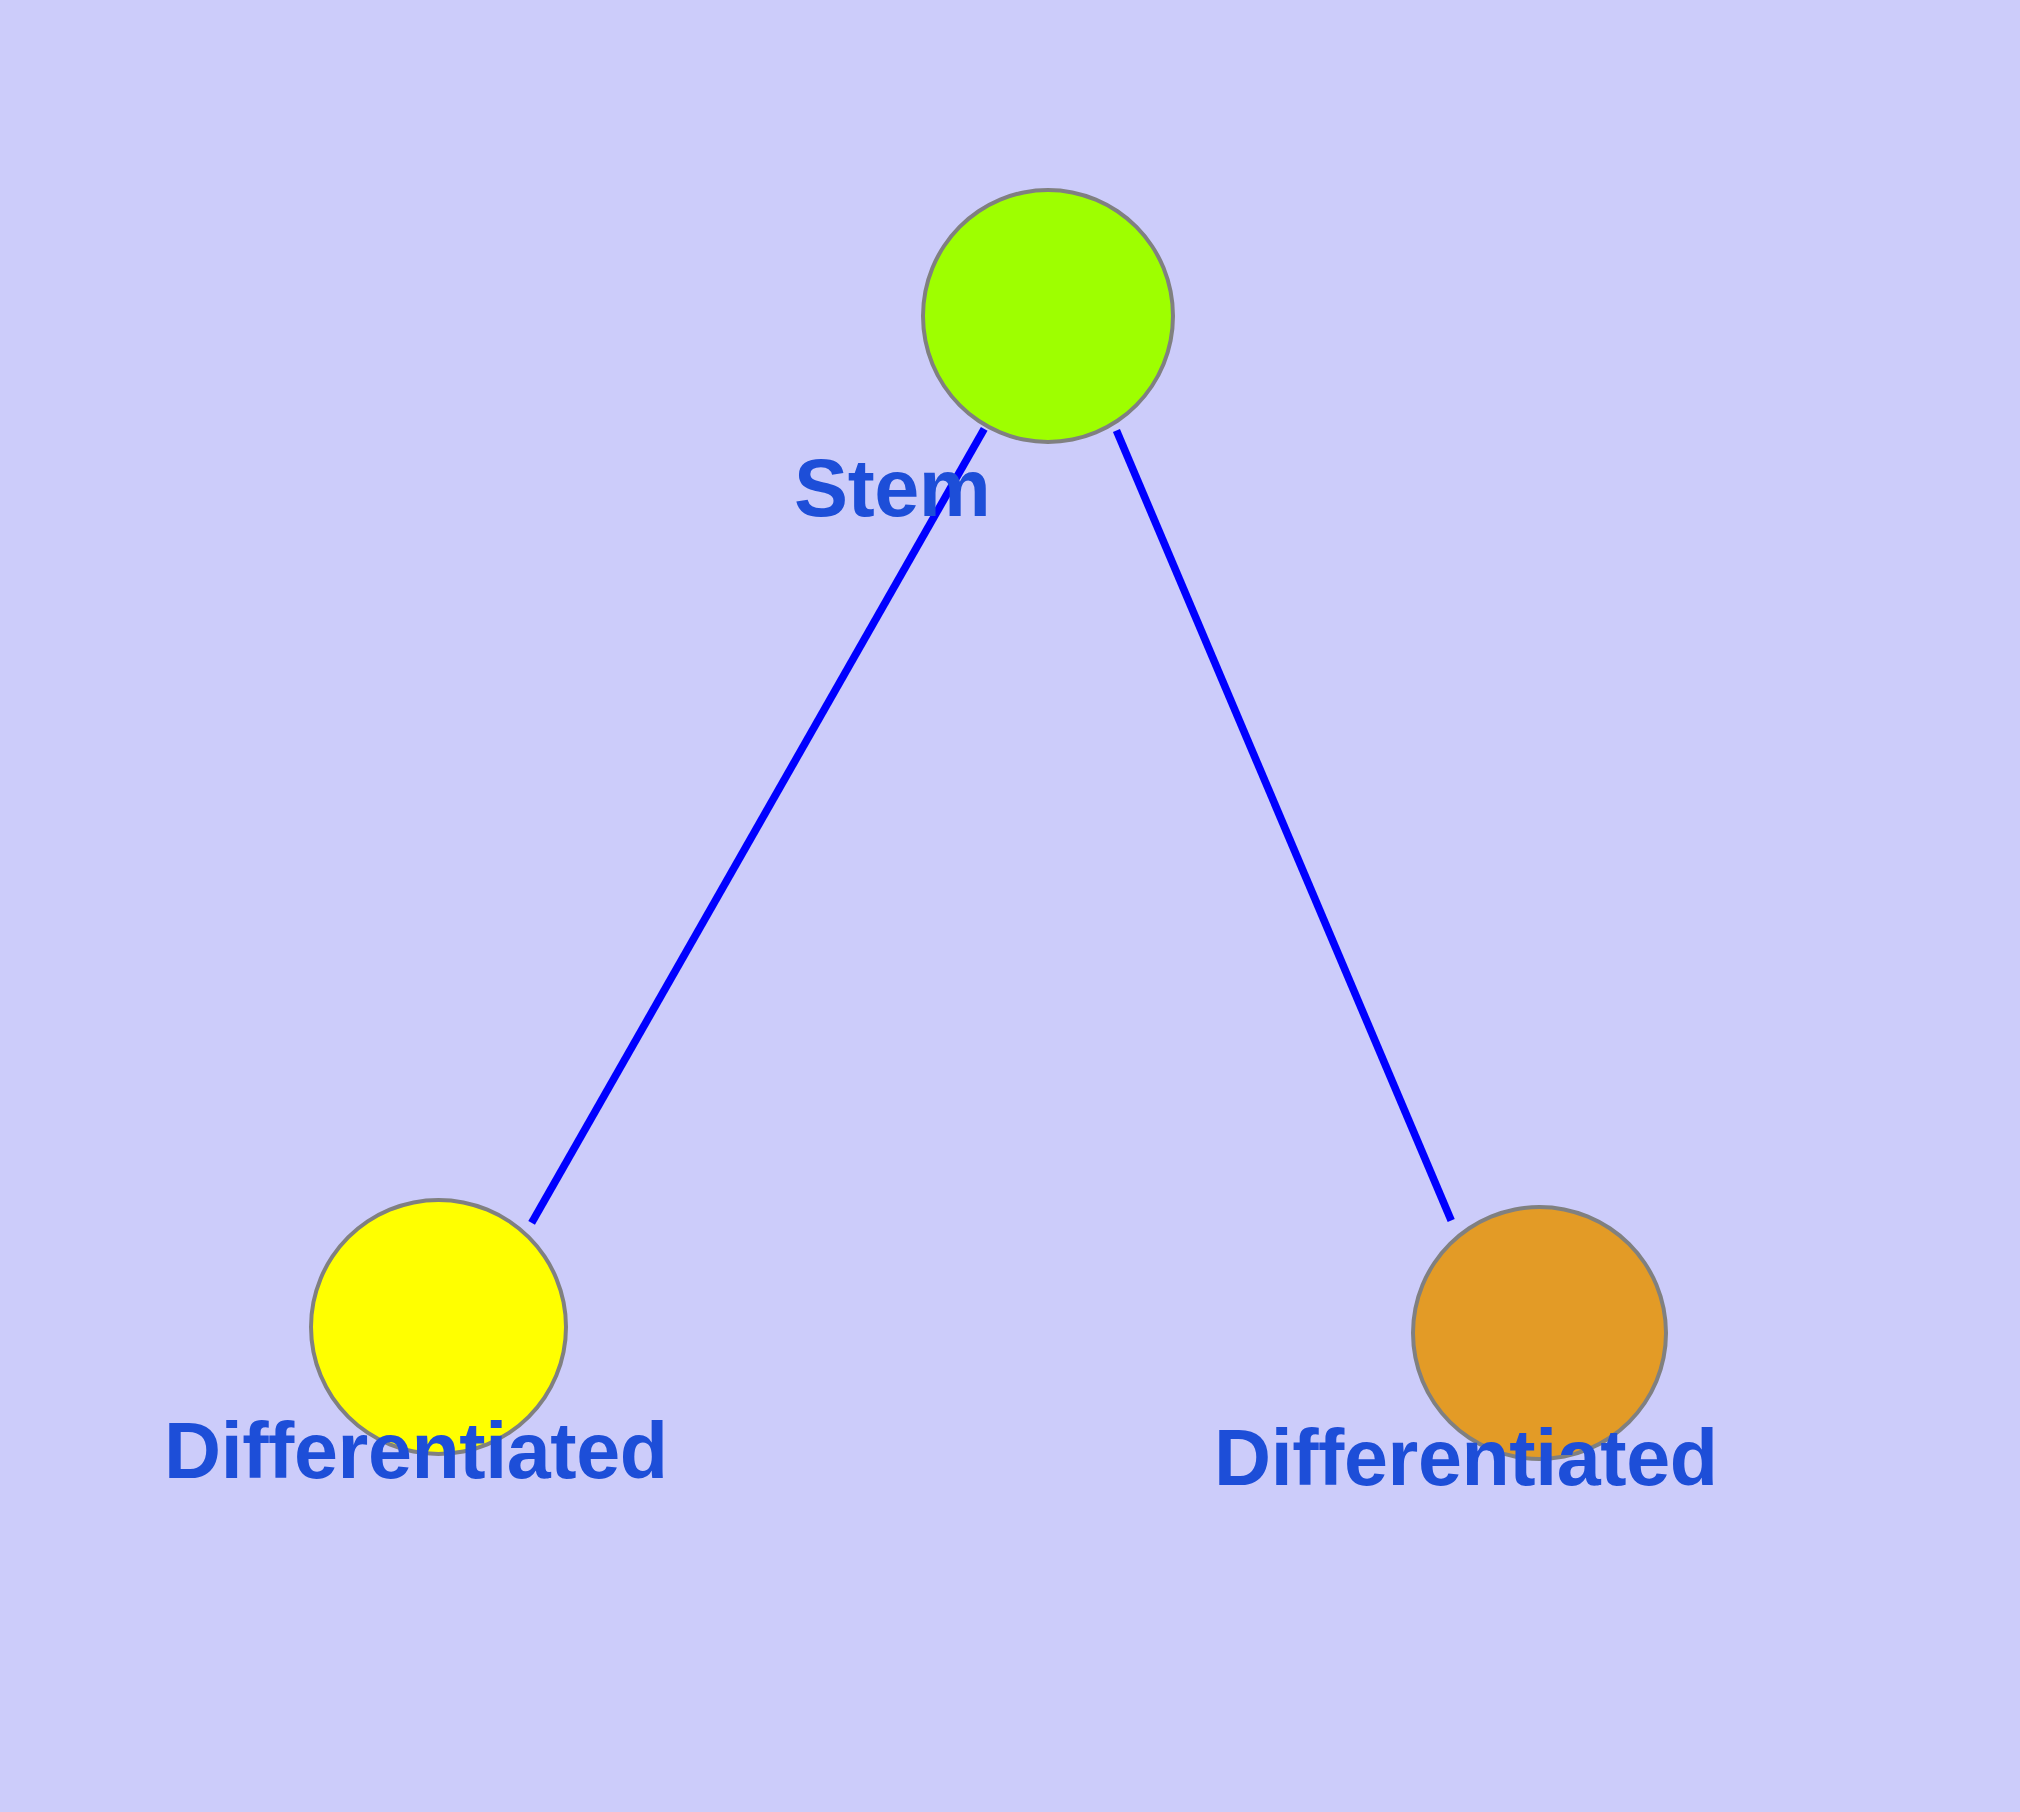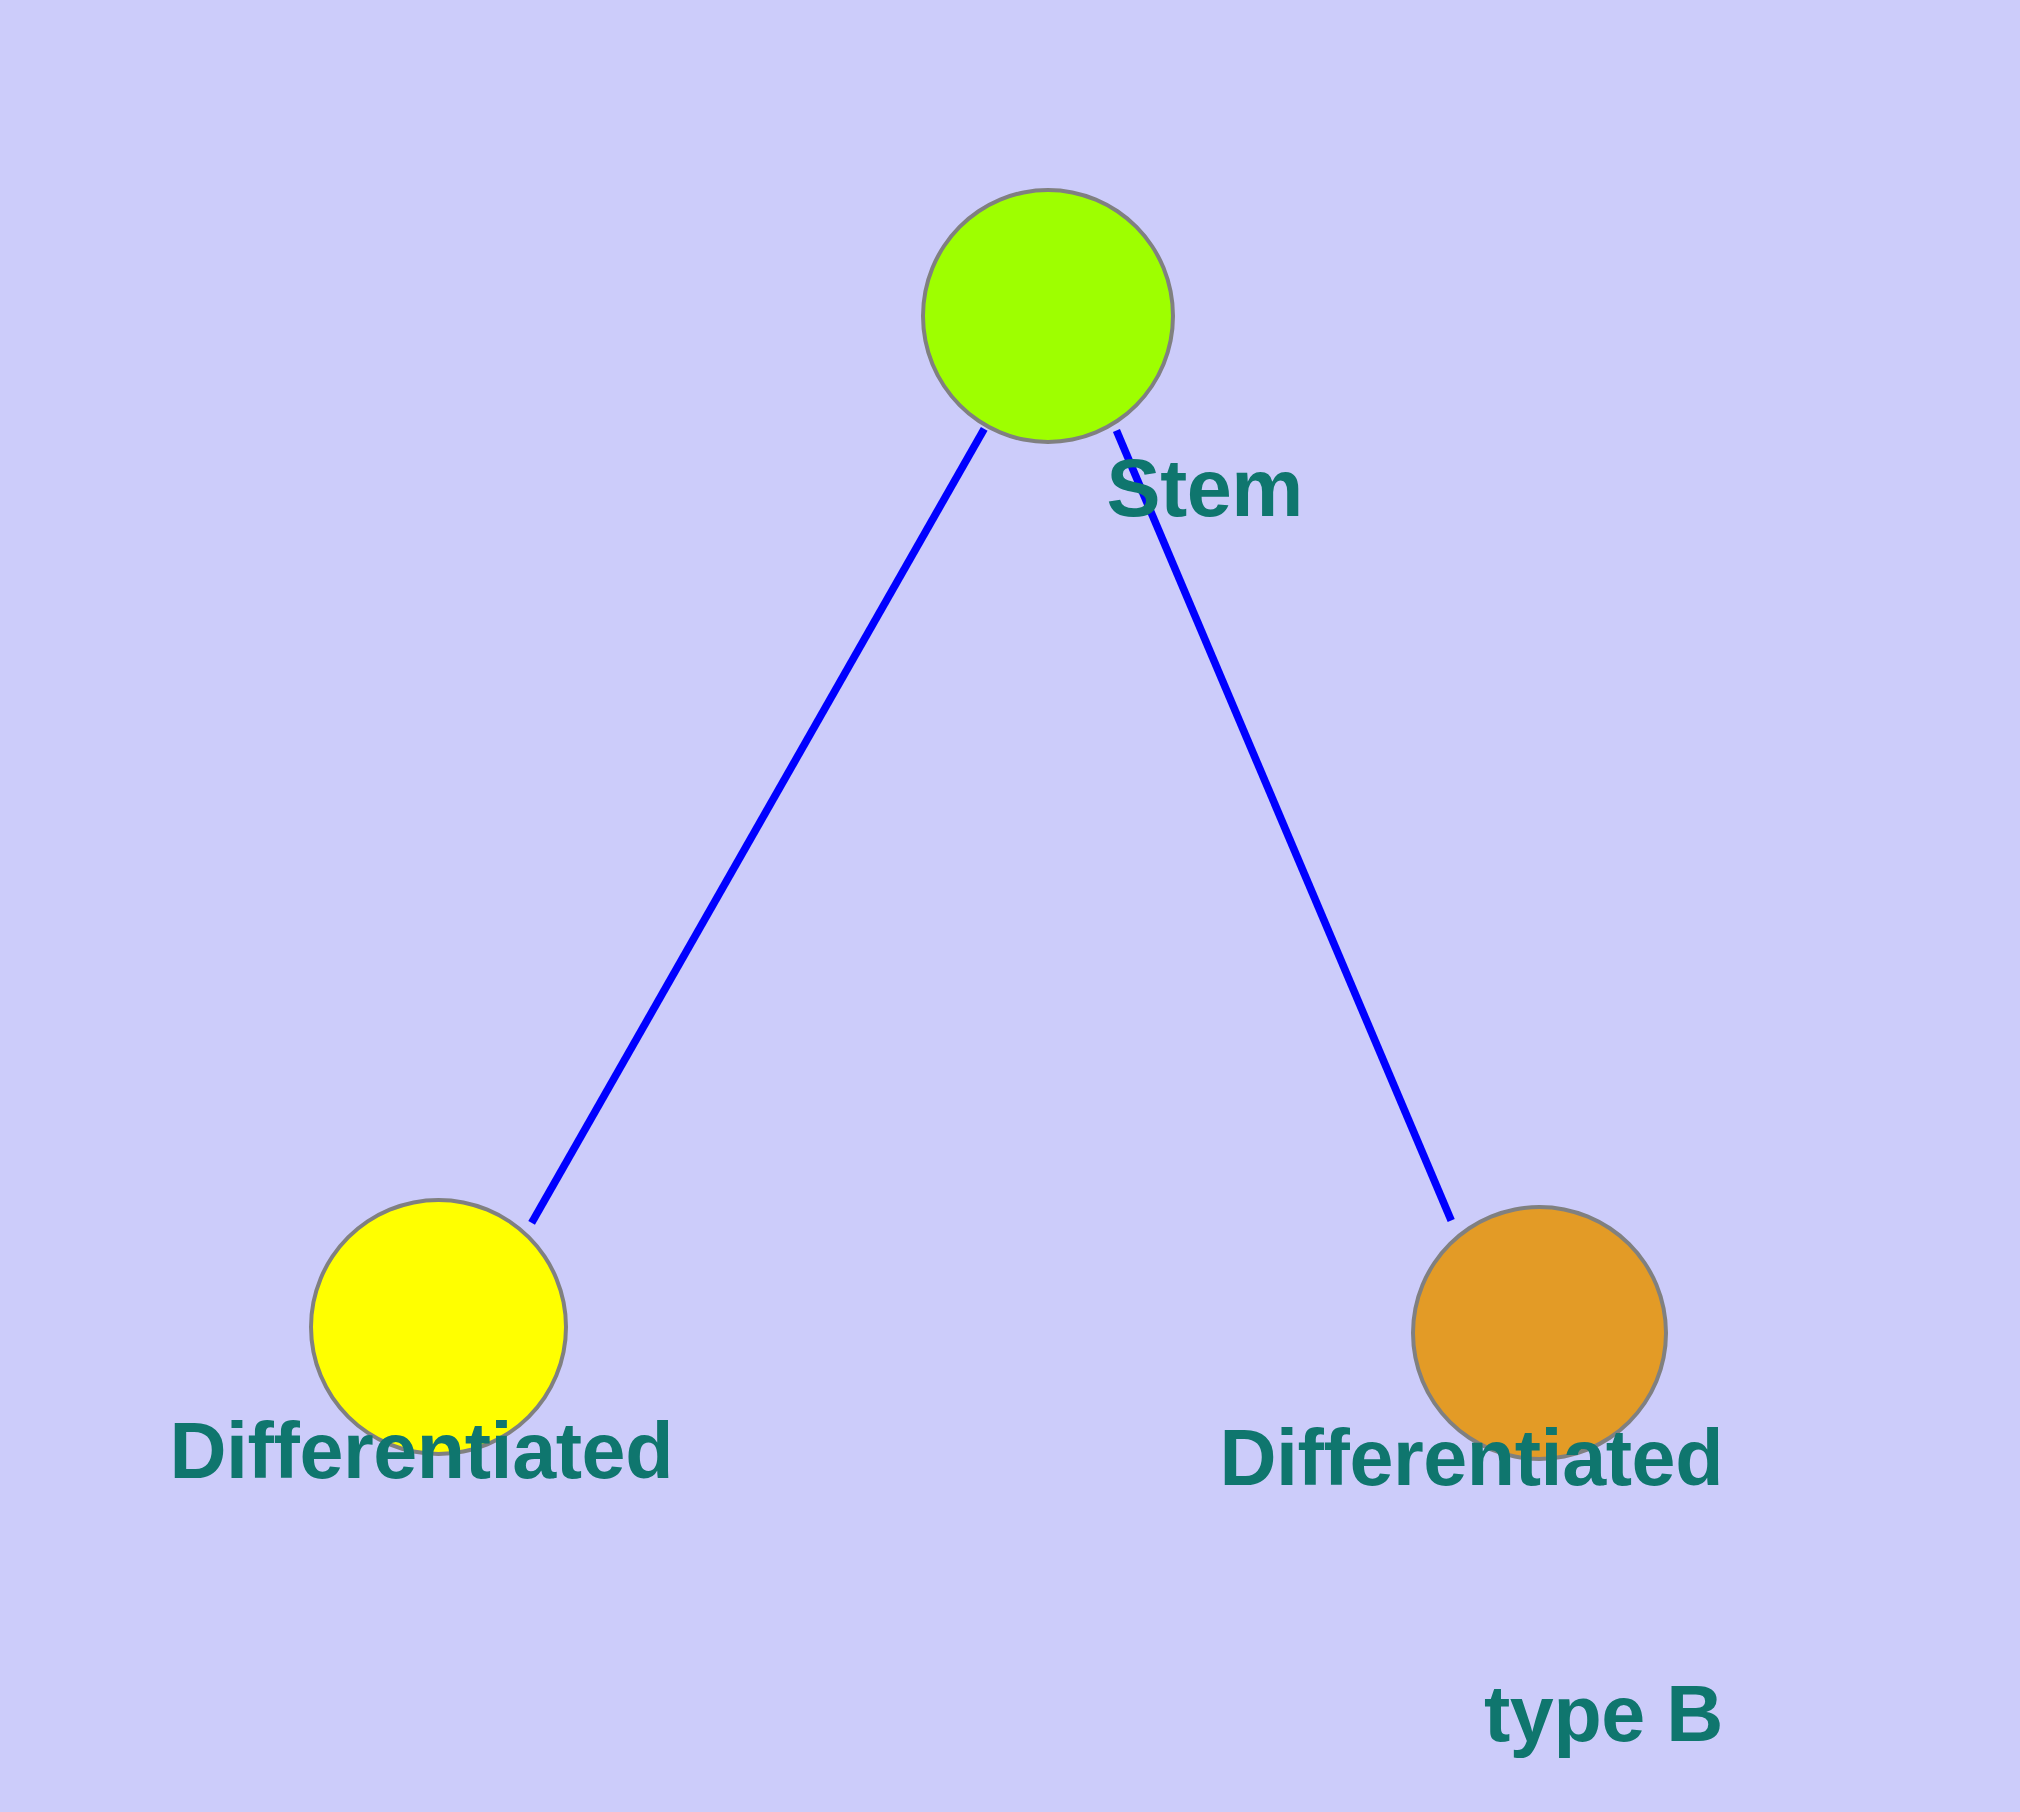--- a/index.html
+++ b/index.html
@@ -48,23 +48,23 @@
   }
   .node-diff-b {
     left: 1411px;
     top: 1205px;
     width: 257px;
     height: 256px;
     background: #e39b26;
   }
   .node-label {
     position: absolute;
-    color: #0f766e;
+    color: #1d4ed8;
     font-weight: bold;
-    text-align: right;
+    text-align: left;
     white-space: pre;
     line-height: 1.08;
     letter-spacing: -0.4px;
     pointer-events: none;
   }
   .label-stem {
     left: 794px;
     top: 270px;
     width: 509px;
     font-size: 81px;
@@ -95,21 +95,20 @@
   <div class="node node-diff-a"></div>
   <div class="node node-diff-b"></div>
   <div class="node node-stem"></div>
 
   <div class="node-label label-diff-a">
     <div>Differentiated</div>
   </div>
 
   <div class="node-label label-diff-b">
     <div>Differentiated</div>
-    <div>type B</div>
   </div>
 
   <div class="node-label label-stem">
     <div>Stem</div>
   </div>
 
 </div>
 
 
 </body></html>

